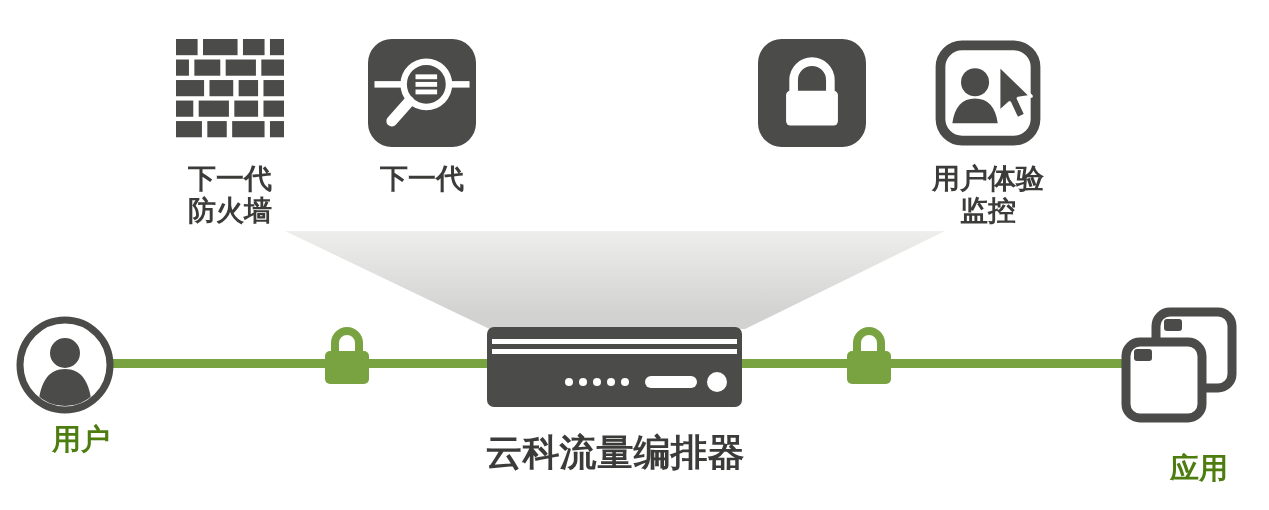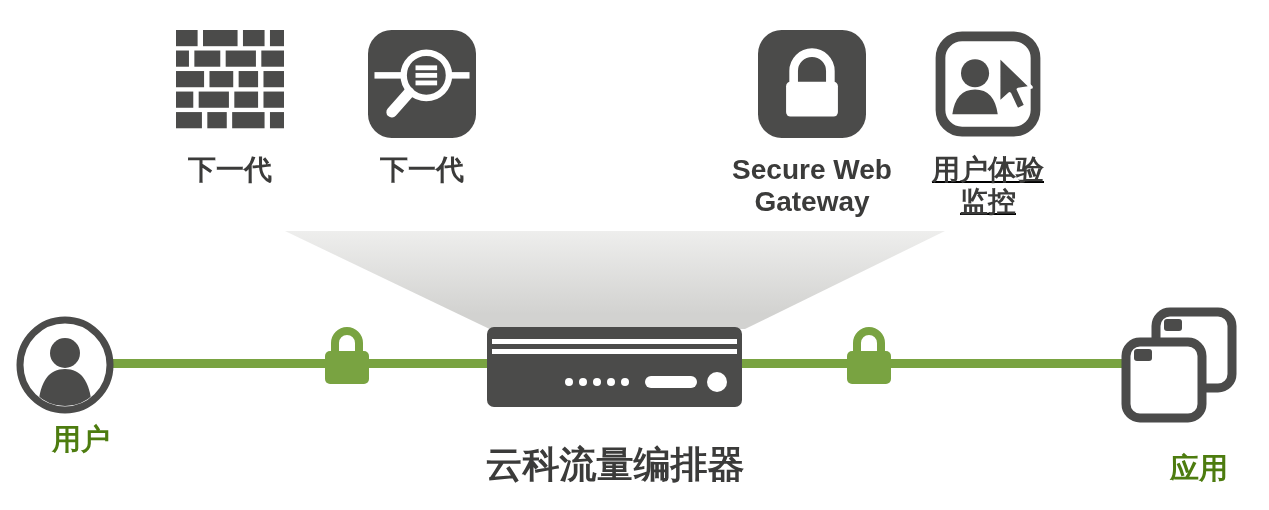--- a/index.html
+++ b/index.html
@@ -19,37 +19,37 @@
     clip-path:polygon(0% 0%, 100% 0%, 69.7% 100%, 31% 100%);
   }
 
   
   .traffic-line{
     left:60px;top:359px;width:1120px;height:9px;
     background:#79a341;
   }
 
   .service{
-    top:30px;width:190px;
+    top:39px;width:190px;
     display:flex;flex-direction:column;align-items:center;
   }
   .service .icon-box{width:108px;height:108px;}
   .service .icon-box svg{width:100%;height:100%;display:block;}
   .service-label{
     margin-top:16px;
     font-size:28px;font-weight:bold;color:#3b3b3a;
     text-align:center;line-height:1.16;white-space:nowrap;
   }
   .service-label span{display:block;}
 
   .node-label{
     font-size:29px;font-weight:bold;color:#4d7c0f;text-align:right;
   }
   .orchestrator-label{
-    left:400px;top:440px;width:430px;
+    left:400px;top:428px;width:430px;
     font-size:37px;font-weight:bold;color:#3b3b3a;text-align:center;
   }
 </style>
 </head>
 <body>
 
 <div class="canvas">
 
   <div class="abs funnel"></div>
 
@@ -77,20 +77,21 @@
             <rect x="81" y="57" width="19" height="15"></rect>
           <rect x="0" y="76" width="24" height="15"></rect>
             <rect x="29" y="76" width="18" height="15"></rect>
             <rect x="52" y="76" width="30" height="15"></rect>
             <rect x="87" y="76" width="13" height="15"></rect>
         </g>
       </svg>
     </div>
     <div class="service-label">
       <span>下一代</span>
+      <span>防火墙</span>
     </div>
   </div>
 
   <div class="abs service" style="left:327px;">
     <div class="icon-box">
       <svg viewBox="0 0 100 100">
         <rect x="0" y="0" width="100" height="100" rx="22" fill="#4b4b4a"></rect>
         <rect x="6" y="39" width="88" height="6" fill="#ffffff"></rect>
         <circle cx="54" cy="42" r="21" fill="#4b4b4a" stroke="#ffffff" stroke-width="6"></circle>
         <line x1="44" y1="35" x2="64" y2="35" stroke="#ffffff" stroke-width="4.5"></line>
@@ -106,27 +107,23 @@
 
 
   <div class="abs service" style="left:717px;">
     <div class="icon-box">
       <svg viewBox="0 0 100 100">
         <rect x="0" y="0" width="100" height="100" rx="22" fill="#4b4b4a"></rect>
         <path d="M33 50 V38 a17 17 0 0 1 34 0 V50" fill="none" stroke="#ffffff" stroke-width="8"></path>
         <rect x="26" y="48" width="48" height="32" rx="4" fill="#ffffff"></rect>
       </svg>
     </div>
-    <div class="service-label">
-      <span>Secure Web</span>
-      <span>Gateway</span>
-    </div>
   </div>
 
-  <div class="abs service" style="left:893px;text-decoration:underline;">
+  <div class="abs service" style="left:893px;">
     <div class="icon-box">
       <svg viewBox="0 0 100 100">
         <rect x="6" y="6" width="88" height="88" rx="20" fill="#ffffff" stroke="#4b4b4a" stroke-width="9"></rect>
         <circle cx="38" cy="40" r="13" fill="#4b4b4a"></circle>
         <path d="M38 55 C26 55 19 63 17 78 L59 78 C57 63 50 55 38 55 Z" fill="#4b4b4a"></path>
         <path d="M60 24 L60 68 L70 59 L77 74 L85 70 L78 55 L90 53 Z" fill="#4b4b4a" stroke="#ffffff" stroke-width="3" stroke-linejoin="round"></path>
       </svg>
     </div>
     <div class="service-label">
       <span>用户体验</span>

